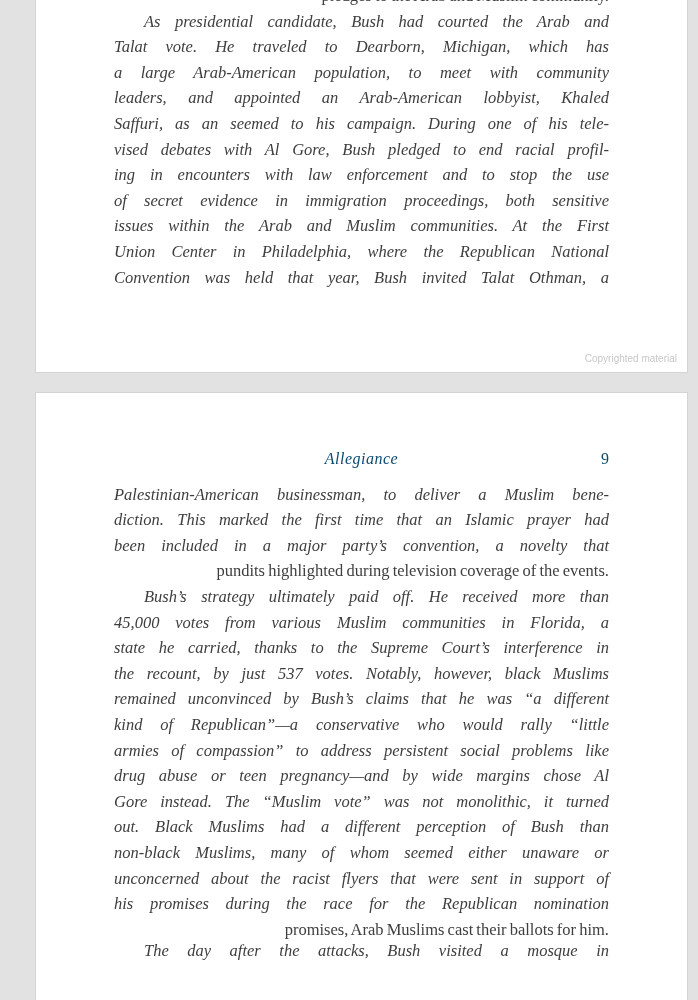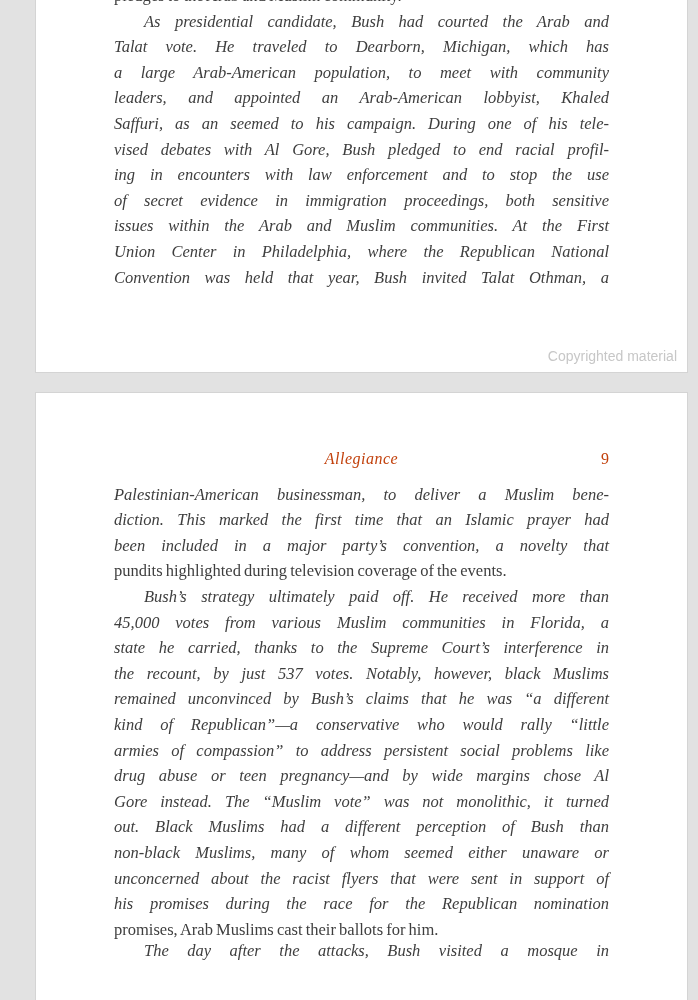--- a/index.html
+++ b/index.html
@@ -28,54 +28,54 @@
     font-size: 16.5px;
     line-height: 25.6px;
   }
   .page-top .text-block { padding-top: 16px; }
   .page-bottom .text-block { margin-top: 10px; }
 
   .para { margin: 0; }
   .para.clipped-bottom { margin-top: -4px; }
 
   .line {
-    text-align: left;
+    text-align: right;
     word-spacing: -1px;
     white-space: normal;
   }
   .line.just {
     text-align: justify;
     text-align-last: justify;
     font-style: italic;
   }
   .line.indent { text-indent: 30px; }
 
   .running-header {
     position: relative;
     margin: 53px 78px 0 78px;
     line-height: 25.6px;
     font-size: 16px;
-    color: #c2410c;
+    color: #0c4a6e;
   }
   .header-title {
     display: block;
     text-align: center;
     font-style: italic;
     letter-spacing: 0.5px;
   }
   .page-number {
     position: absolute;
     right: 0; top: 0;
     font-style: normal;
   }
   .watermark {
     position: absolute;
     right: 10px; bottom: 8px;
     font-family: "Liberation Sans", sans-serif;
-    font-size: 14px;
+    font-size: 10px;
     color: #c7c7c7;
   }
 </style>
 </head>
 <body>
 
 <div class="page page-top">
   <div class="text-block">
       <div class="para clipped-top">
         <div class="line">pledges to the Arab and Muslim community.</div>

